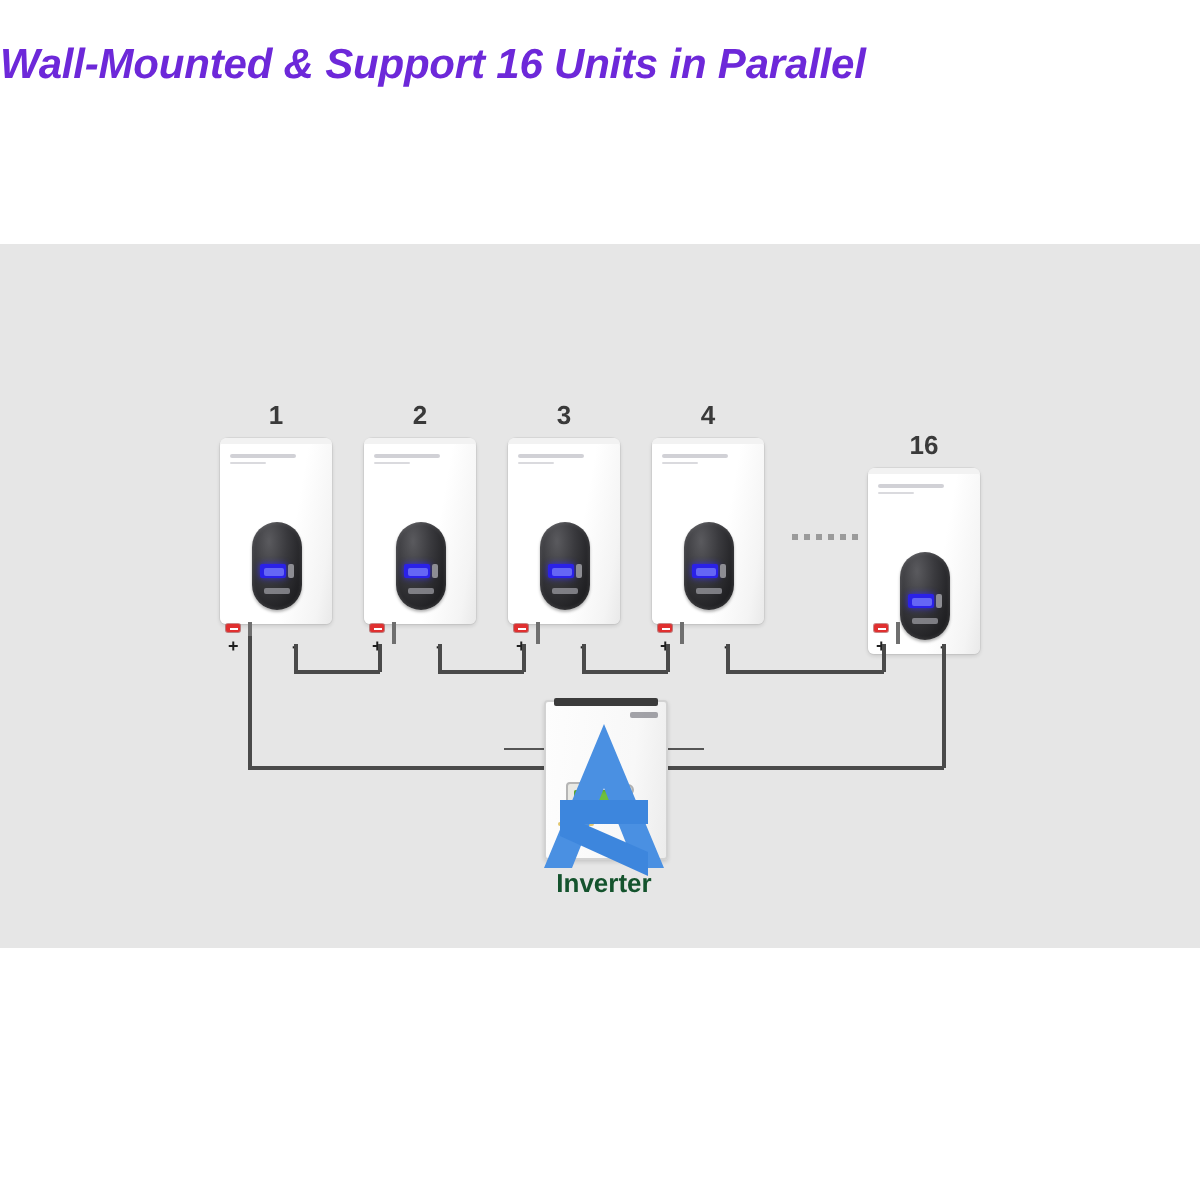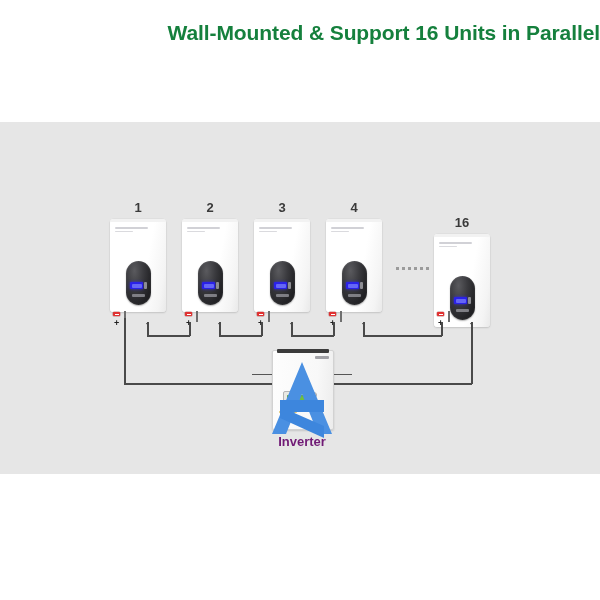--- a/index.html
+++ b/index.html
@@ -24,26 +24,27 @@
     height: 352px;
     background: #e6e6e6;
   }
 
   
   #title {
     position: absolute;
     left: 0;
     top: 21px;
     width: 600px;
-    text-align: right;
+    text-align: left;
     font-size: 21px;
     font-weight: bold;
-    color: #15803d;
+    color: #6d28d9;
     letter-spacing: -0.1px;
     white-space: nowrap;
+    font-style: italic;
   }
 
   
   #diagram {
     position: absolute;
     left: 0; top: 0;
     width: 600px; height: 352px;
   }
 
   
@@ -292,21 +293,21 @@
     pointer-events:none;
   }
   #inverter-caption {
     position:absolute;
     left: -22px;
     top: 84px;
     width: 104px;
     text-align:center;
     font-size: 13px;
     font-weight: bold;
-    color: #701a75;
+    color: #14532d;
   }
 </style>
 </head>
 <body>
 
 <div id="title">Wall-Mounted &amp; Support 16 Units in Parallel</div>
 
 <div id="stage">
   <div id="diagram">
 

